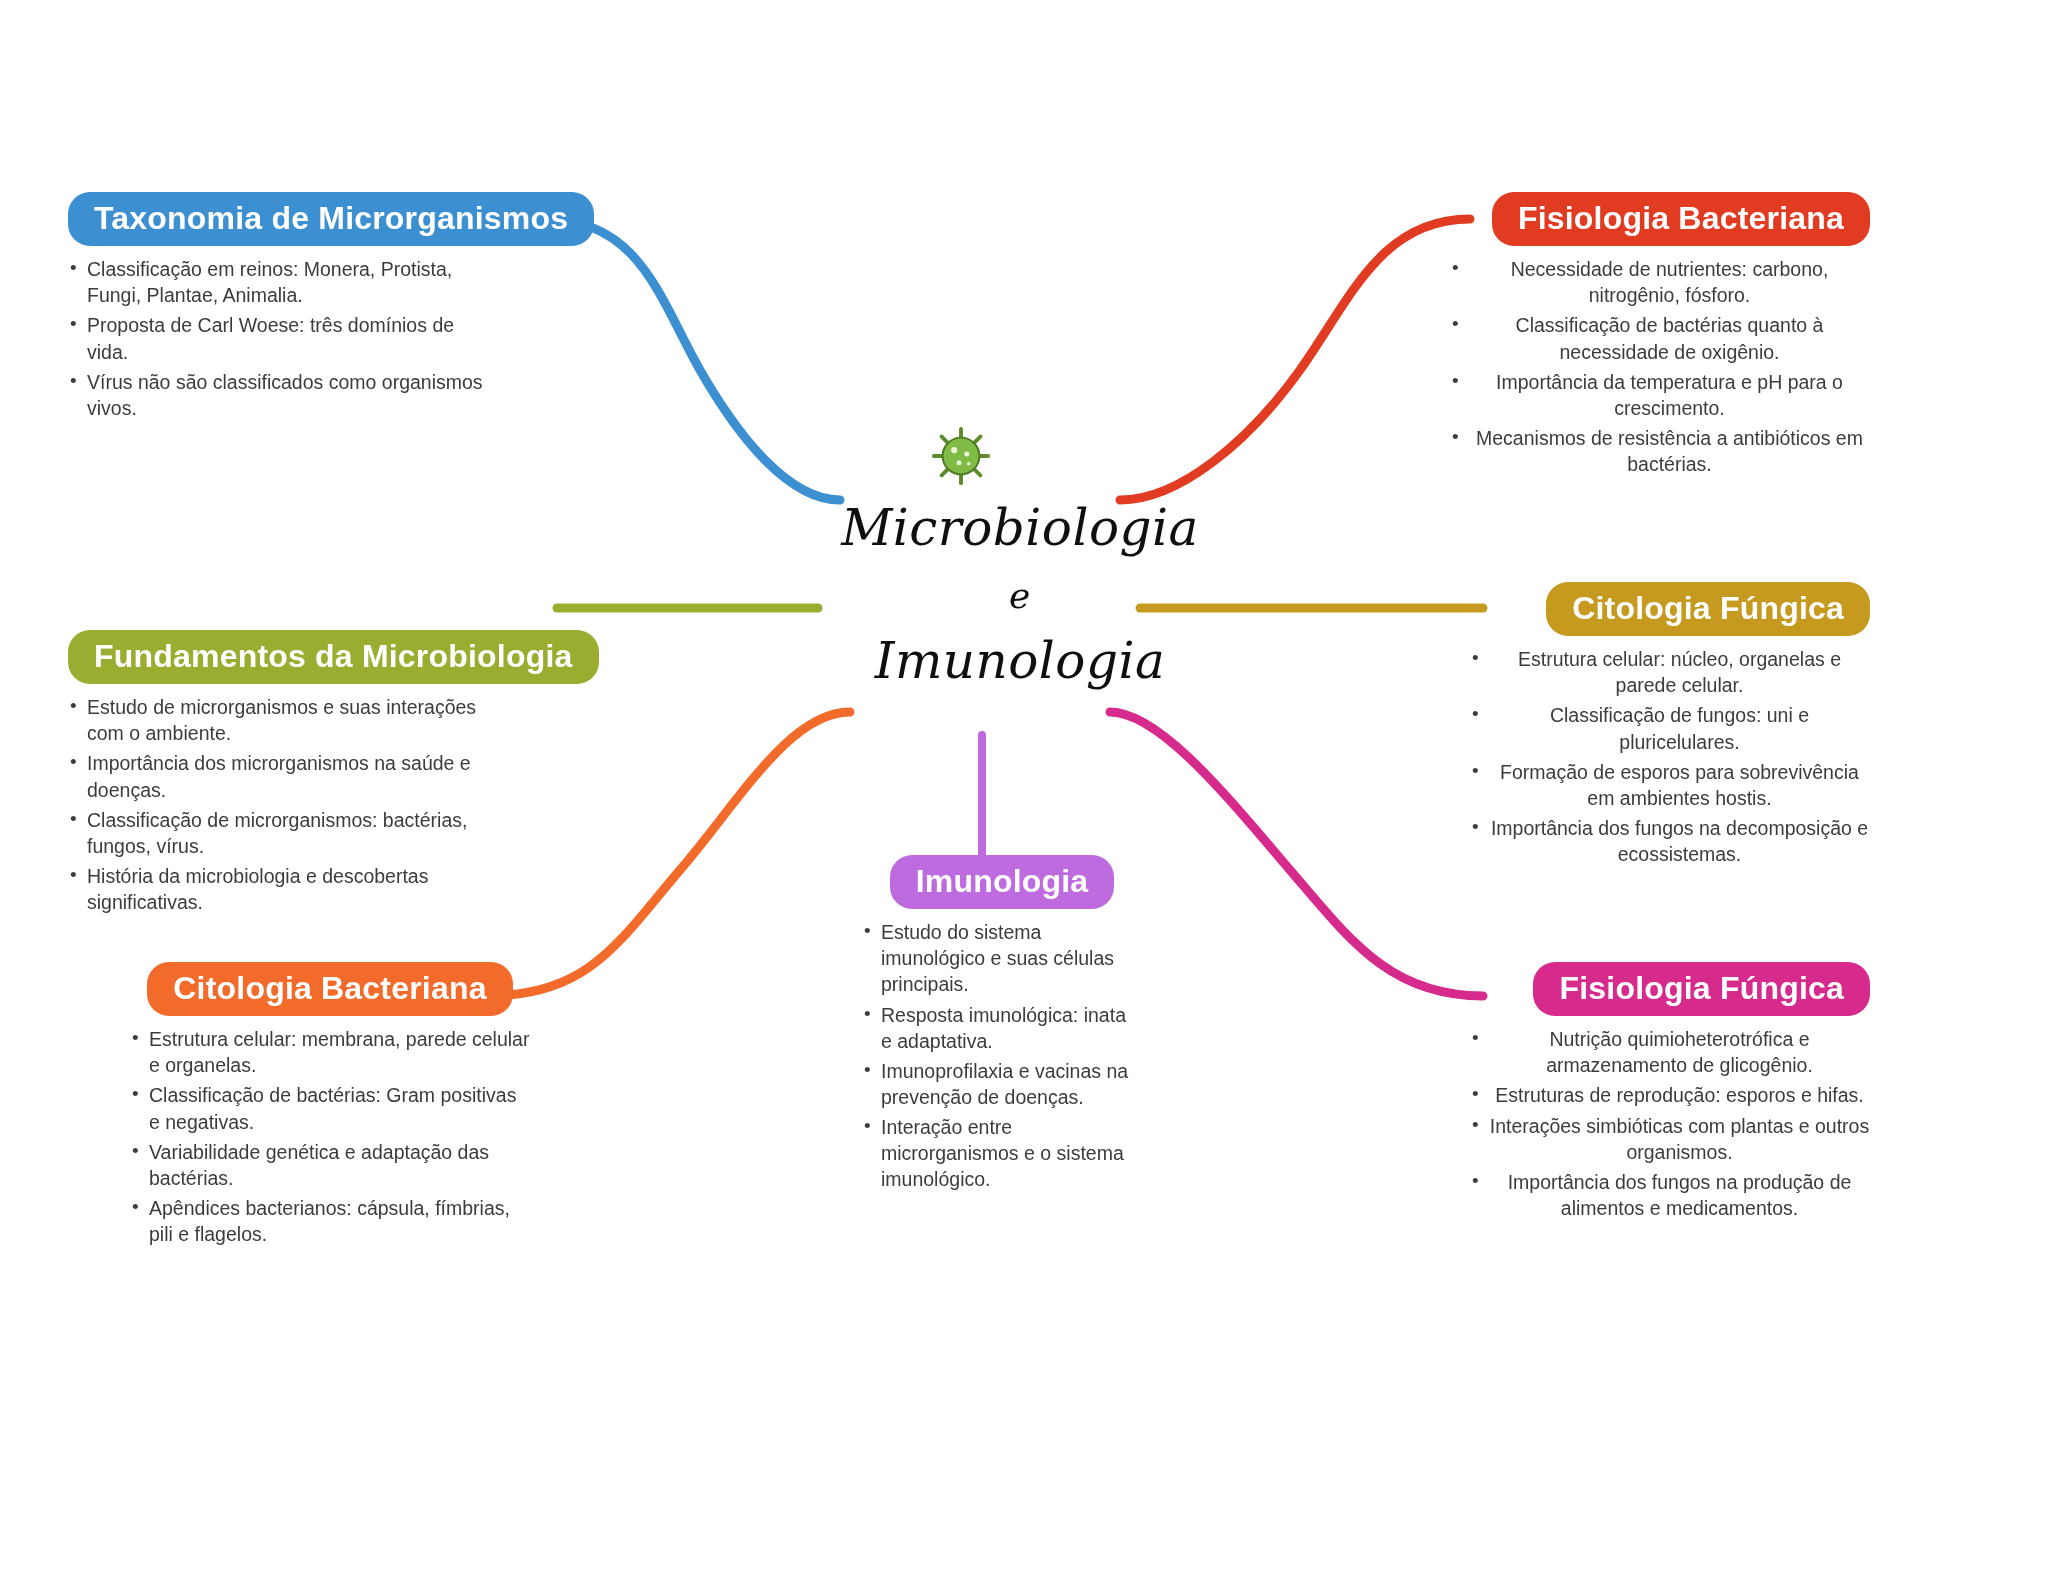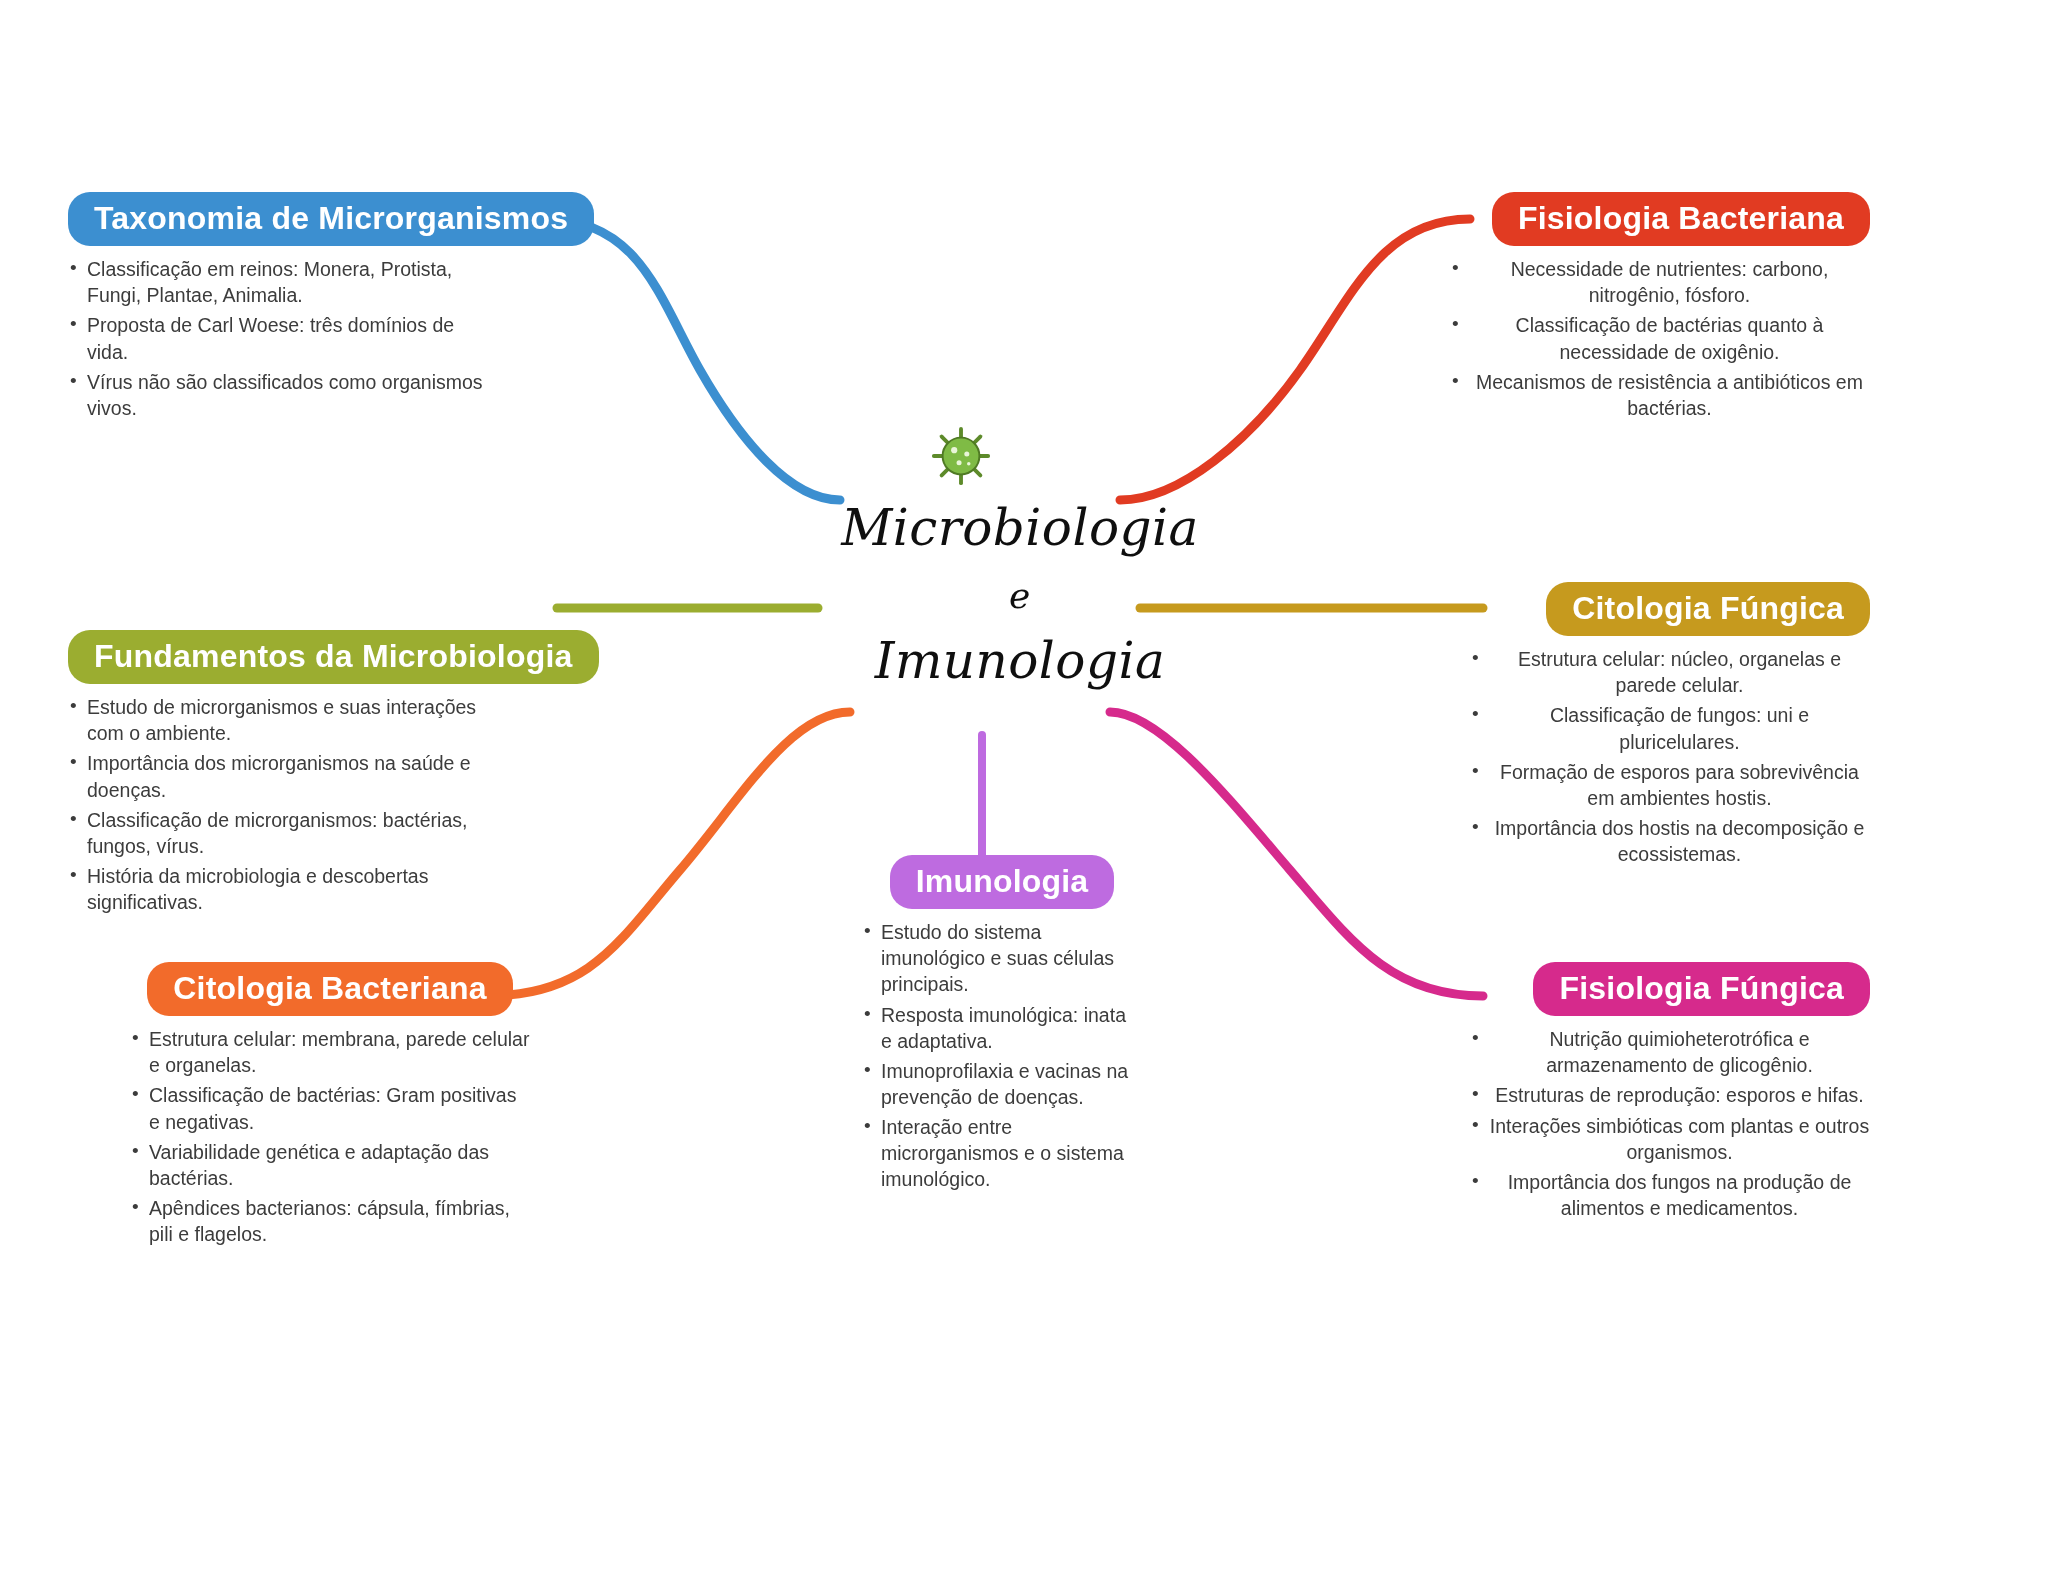--- a/index.html
+++ b/index.html
@@ -186,31 +186,32 @@
       <li>Imunoprofilaxia e vacinas na prevenção de doenças.</li>
       <li>Interação entre microrganismos e o sistema imunológico.</li>
     </ul>
   </div>
 
   <div class="node align-right" id="node-fisiobact">
     <span class="node-title" style="background:#E13B22;">Fisiologia Bacteriana</span>
     <ul class="node-bullets">
       <li>Necessidade de nutrientes: carbono, nitrogênio, fósforo.</li>
       <li>Classificação de bactérias quanto à necessidade de oxigênio.</li>
+      <li>Importância da temperatura e pH para o crescimento.</li>
       <li>Mecanismos de resistência a antibióticos em bactérias.</li>
     </ul>
   </div>
 
   <div class="node align-right" id="node-citofung">
     <span class="node-title" style="background:#C69A1E;">Citologia Fúngica</span>
     <ul class="node-bullets">
       <li>Estrutura celular: núcleo, organelas e parede celular.</li>
       <li>Classificação de fungos: uni e pluricelulares.</li>
       <li>Formação de esporos para sobrevivência em ambientes hostis.</li>
-      <li>Importância dos hostis na decomposição e ecossistemas.</li>
+      <li>Importância dos fungos na decomposição e ecossistemas.</li>
     </ul>
   </div>
 
   <div class="node align-right" id="node-fisiofung">
     <span class="node-title" style="background:#D62A8C;">Fisiologia Fúngica</span>
     <ul class="node-bullets">
       <li>Nutrição quimioheterotrófica e armazenamento de glicogênio.</li>
       <li>Estruturas de reprodução: esporos e hifas.</li>
       <li>Interações simbióticas com plantas e outros organismos.</li>
       <li>Importância dos fungos na produção de alimentos e medicamentos.</li>

